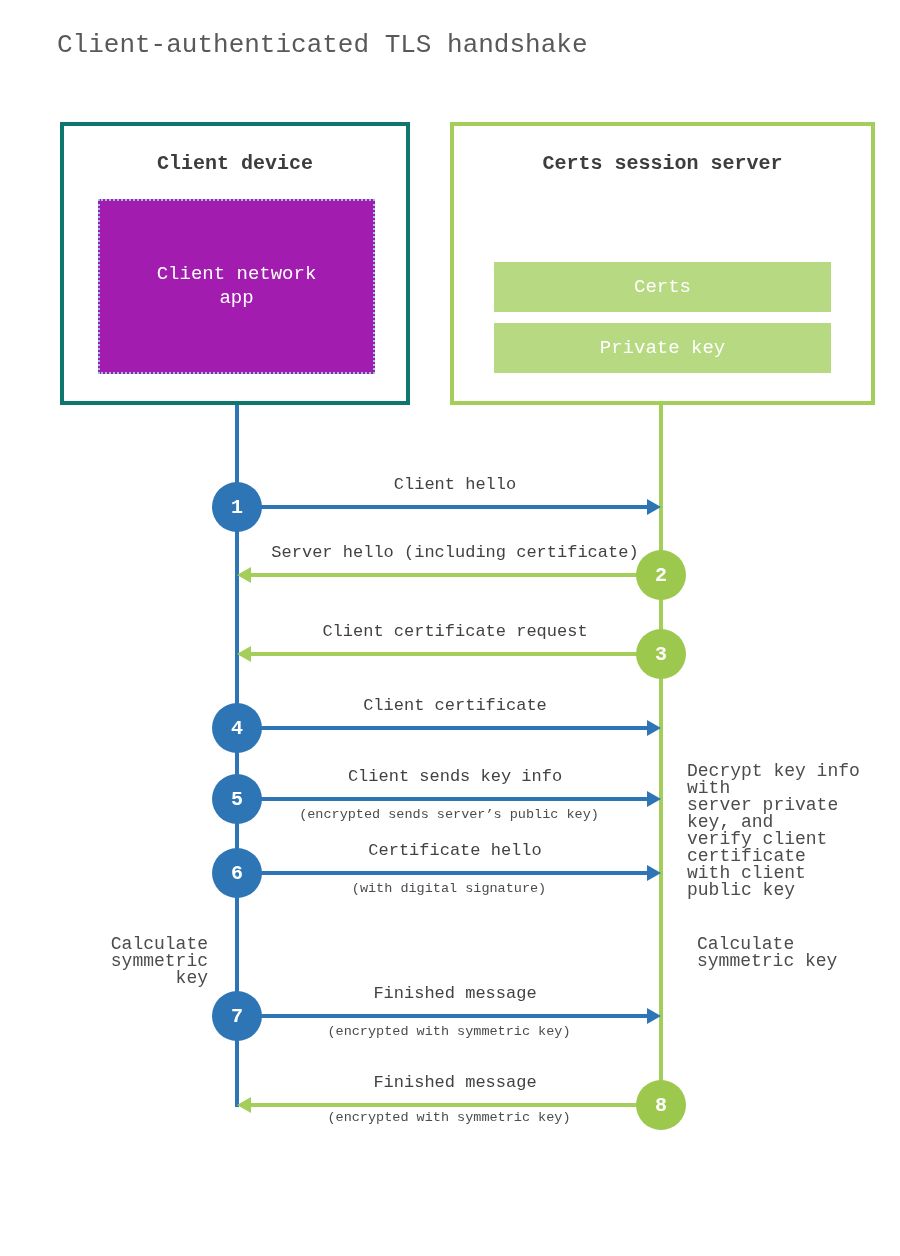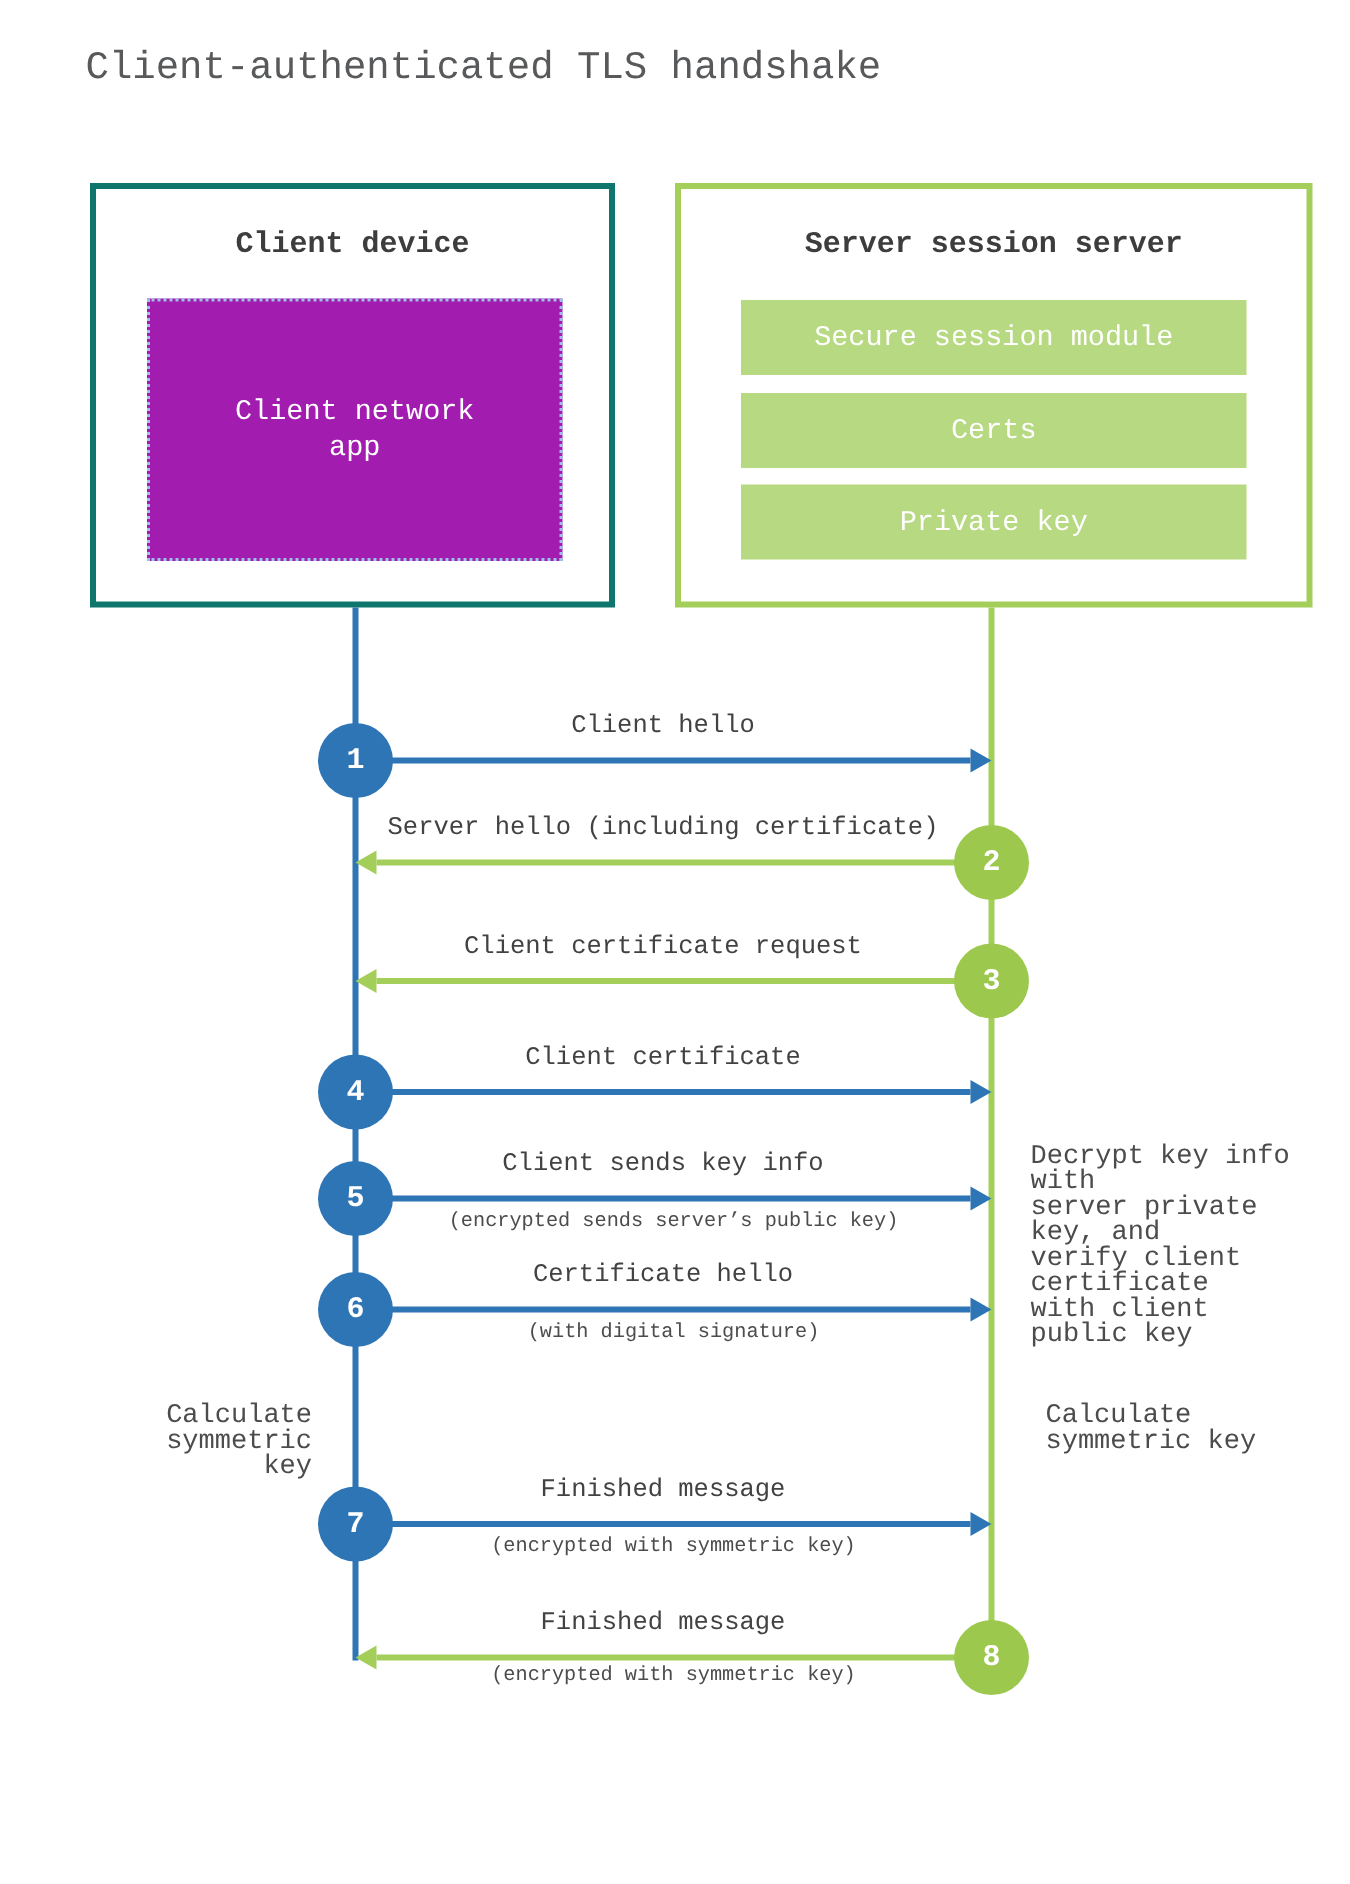--- a/index.html
+++ b/index.html
@@ -41,21 +41,21 @@
   .lifeline-server{left:639px;background:#a4ce5a;}
   
   .step-circle{
     position:absolute;width:50px;height:50px;border-radius:50%;
     display:flex;align-items:center;justify-content:center;
     color:#ffffff;font-size:20px;font-weight:700;z-index:3;
   }
   .step-circle.blue{background:#2e75b6;left:192px;}
   .step-circle.green{background:#9cc84e;left:616px;}
   .msg-label{
-    position:absolute;left:222px;width:400px;height:24px;
+    position:absolute;left:235px;width:400px;height:24px;
     text-align:center;font-size:17px;color:#424242;z-index:2;
   }
   .msg-sub{
     position:absolute;left:229px;width:400px;height:20px;
     text-align:center;font-size:13.5px;color:#4c4c4c;z-index:2;
   }
   .arrow-line{position:absolute;height:4px;width:410px;z-index:1;}
   .arrow-line.blue{background:#2e75b6;left:217px;}
   .arrow-line.green{background:#a4ce5a;left:231px;}
   .arrow-head{position:absolute;width:0;height:0;z-index:2;
@@ -78,22 +78,21 @@
 
   <div class="page-title">Client-authenticated TLS handshake</div>
 
   <div class="actor-box client-box">
     <h2 class="actor-title">Client device</h2>
     <div class="client-app">Client network
 app</div>
   </div>
 
   <div class="actor-box server-box">
-    <h2 class="actor-title">Server session server</h2>
-    <div class="server-bar bar-1">Secure session module</div>
+    <h2 class="actor-title">Certs session server</h2>
     <div class="server-bar bar-2">Certs</div>
     <div class="server-bar bar-3">Private key</div>
   </div>
 
   <div class="lifeline lifeline-client"></div>
   <div class="lifeline lifeline-server"></div>
 
   <div class="msg-label" style="top:475px">Client hello</div>
   <div class="arrow-line blue" style="top:505px"></div>
   <div class="arrow-head right" style="top:499px"></div>

